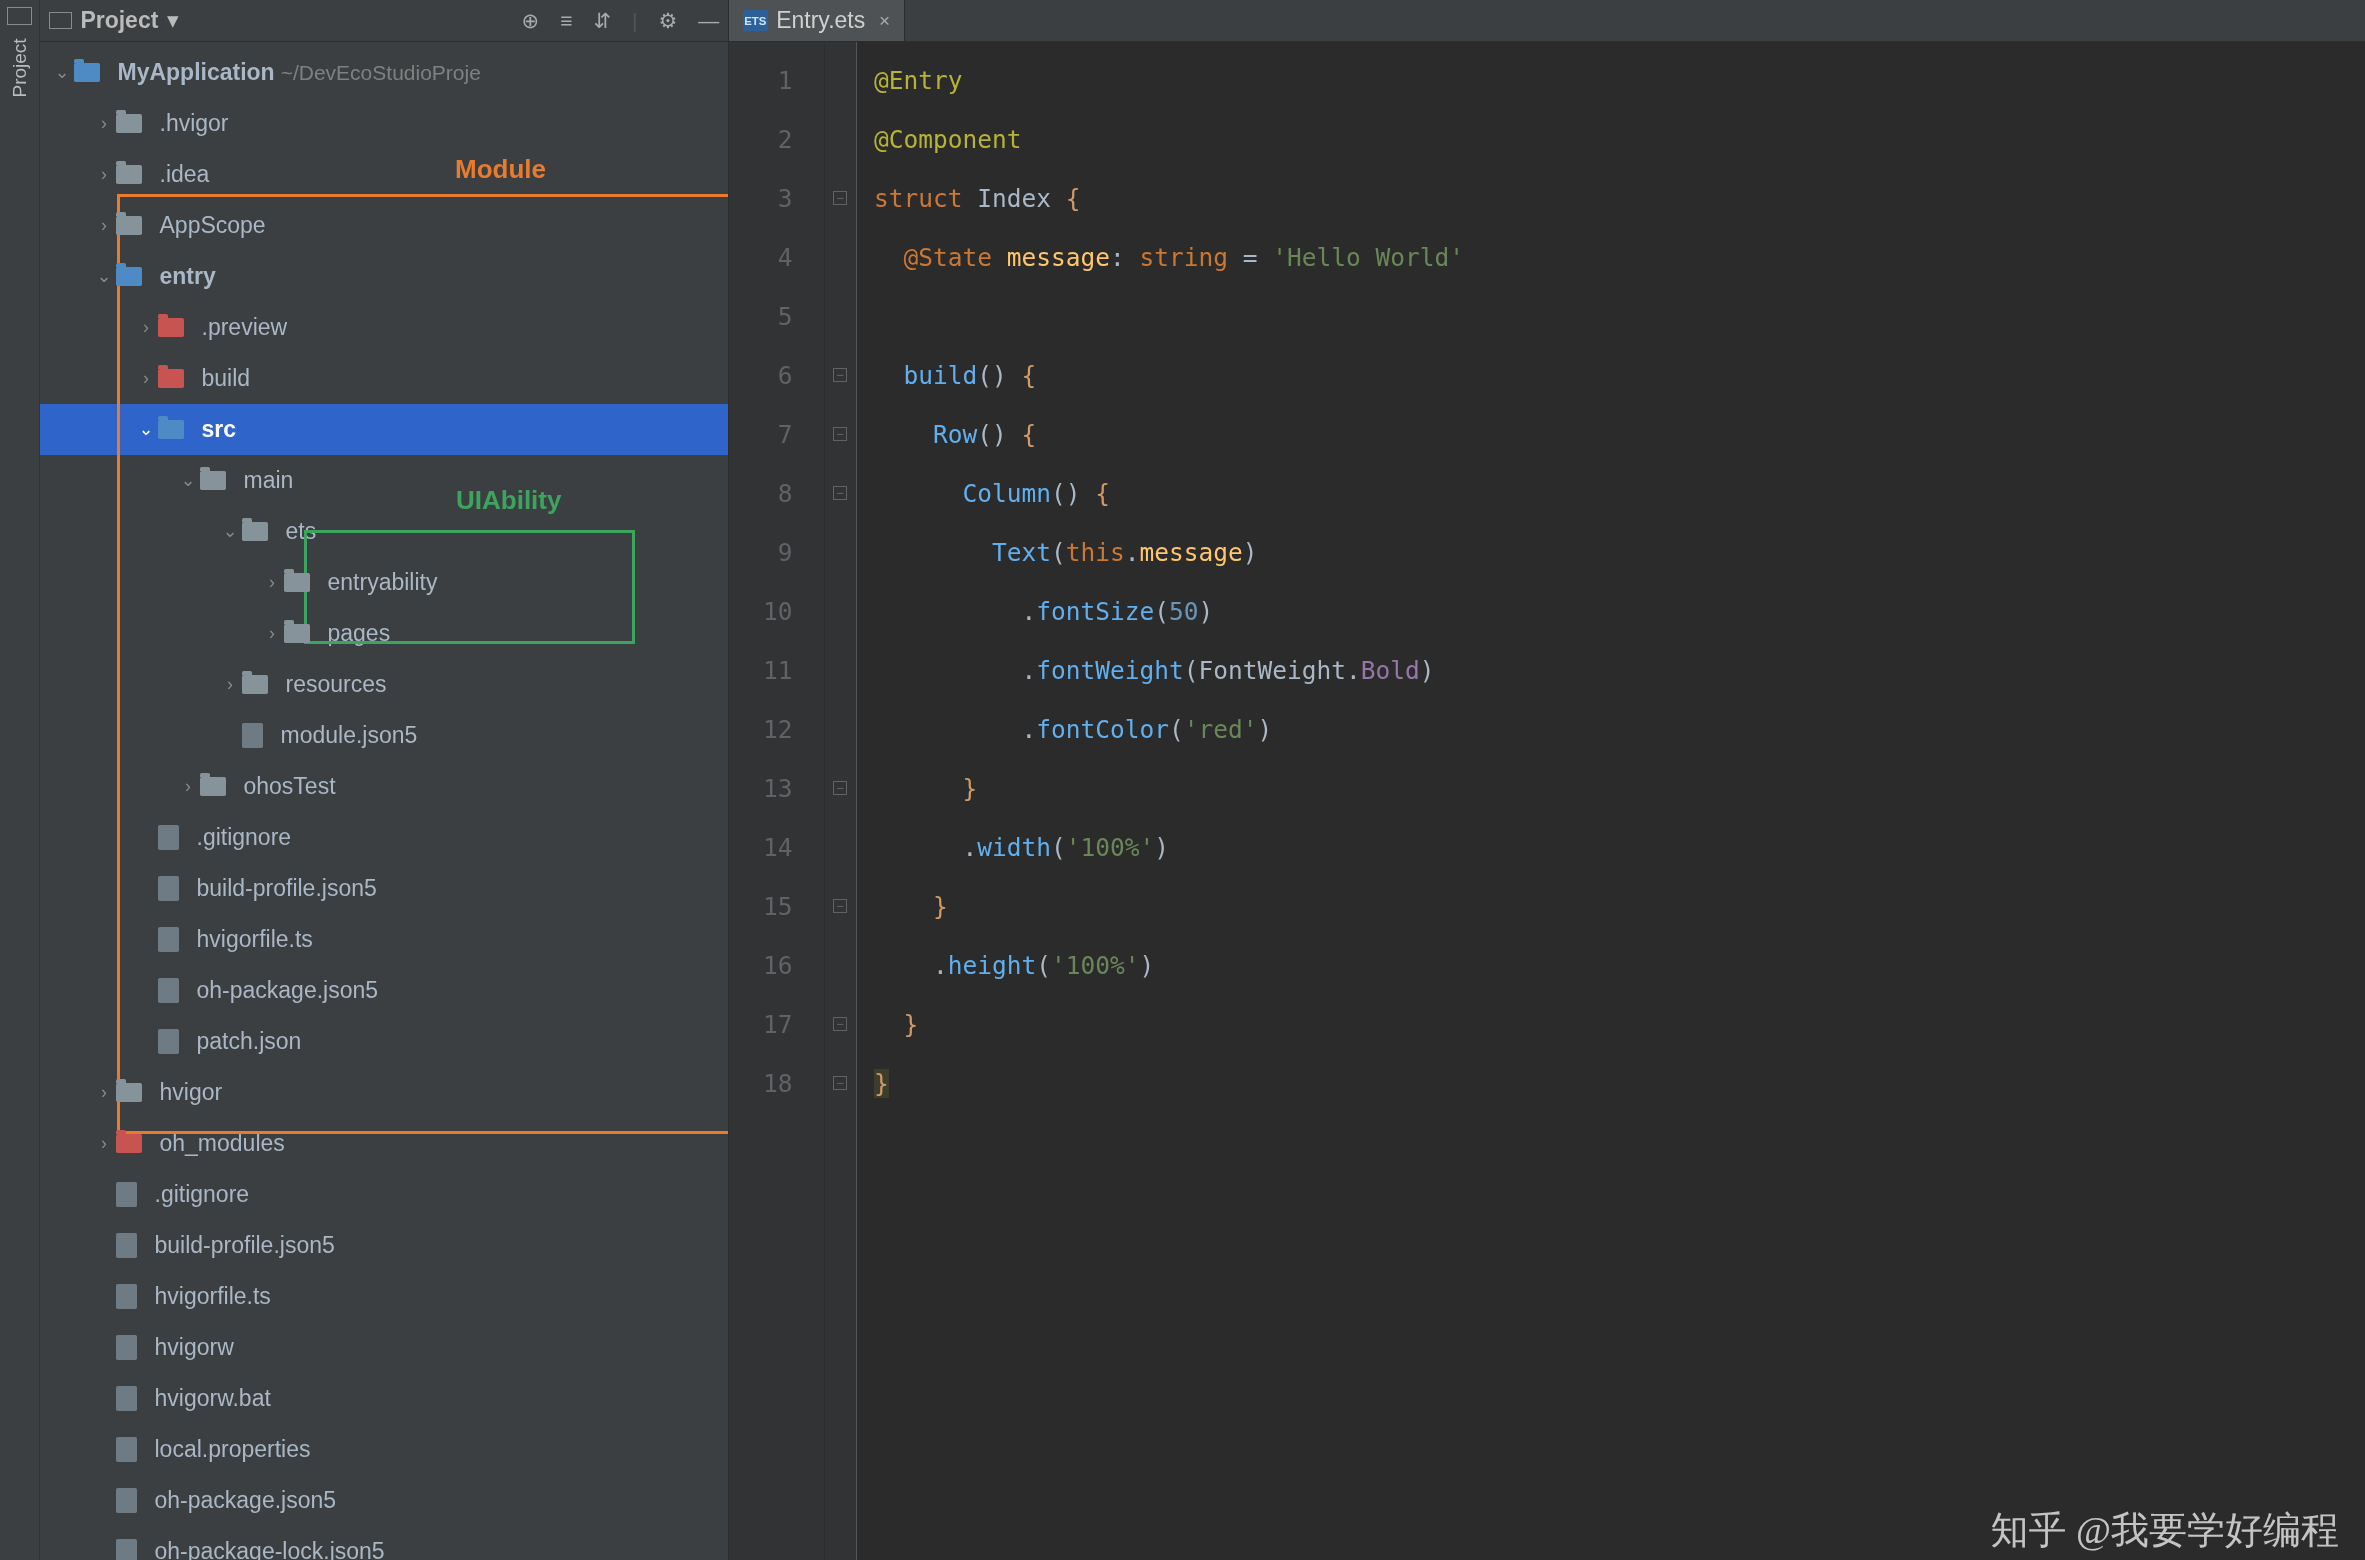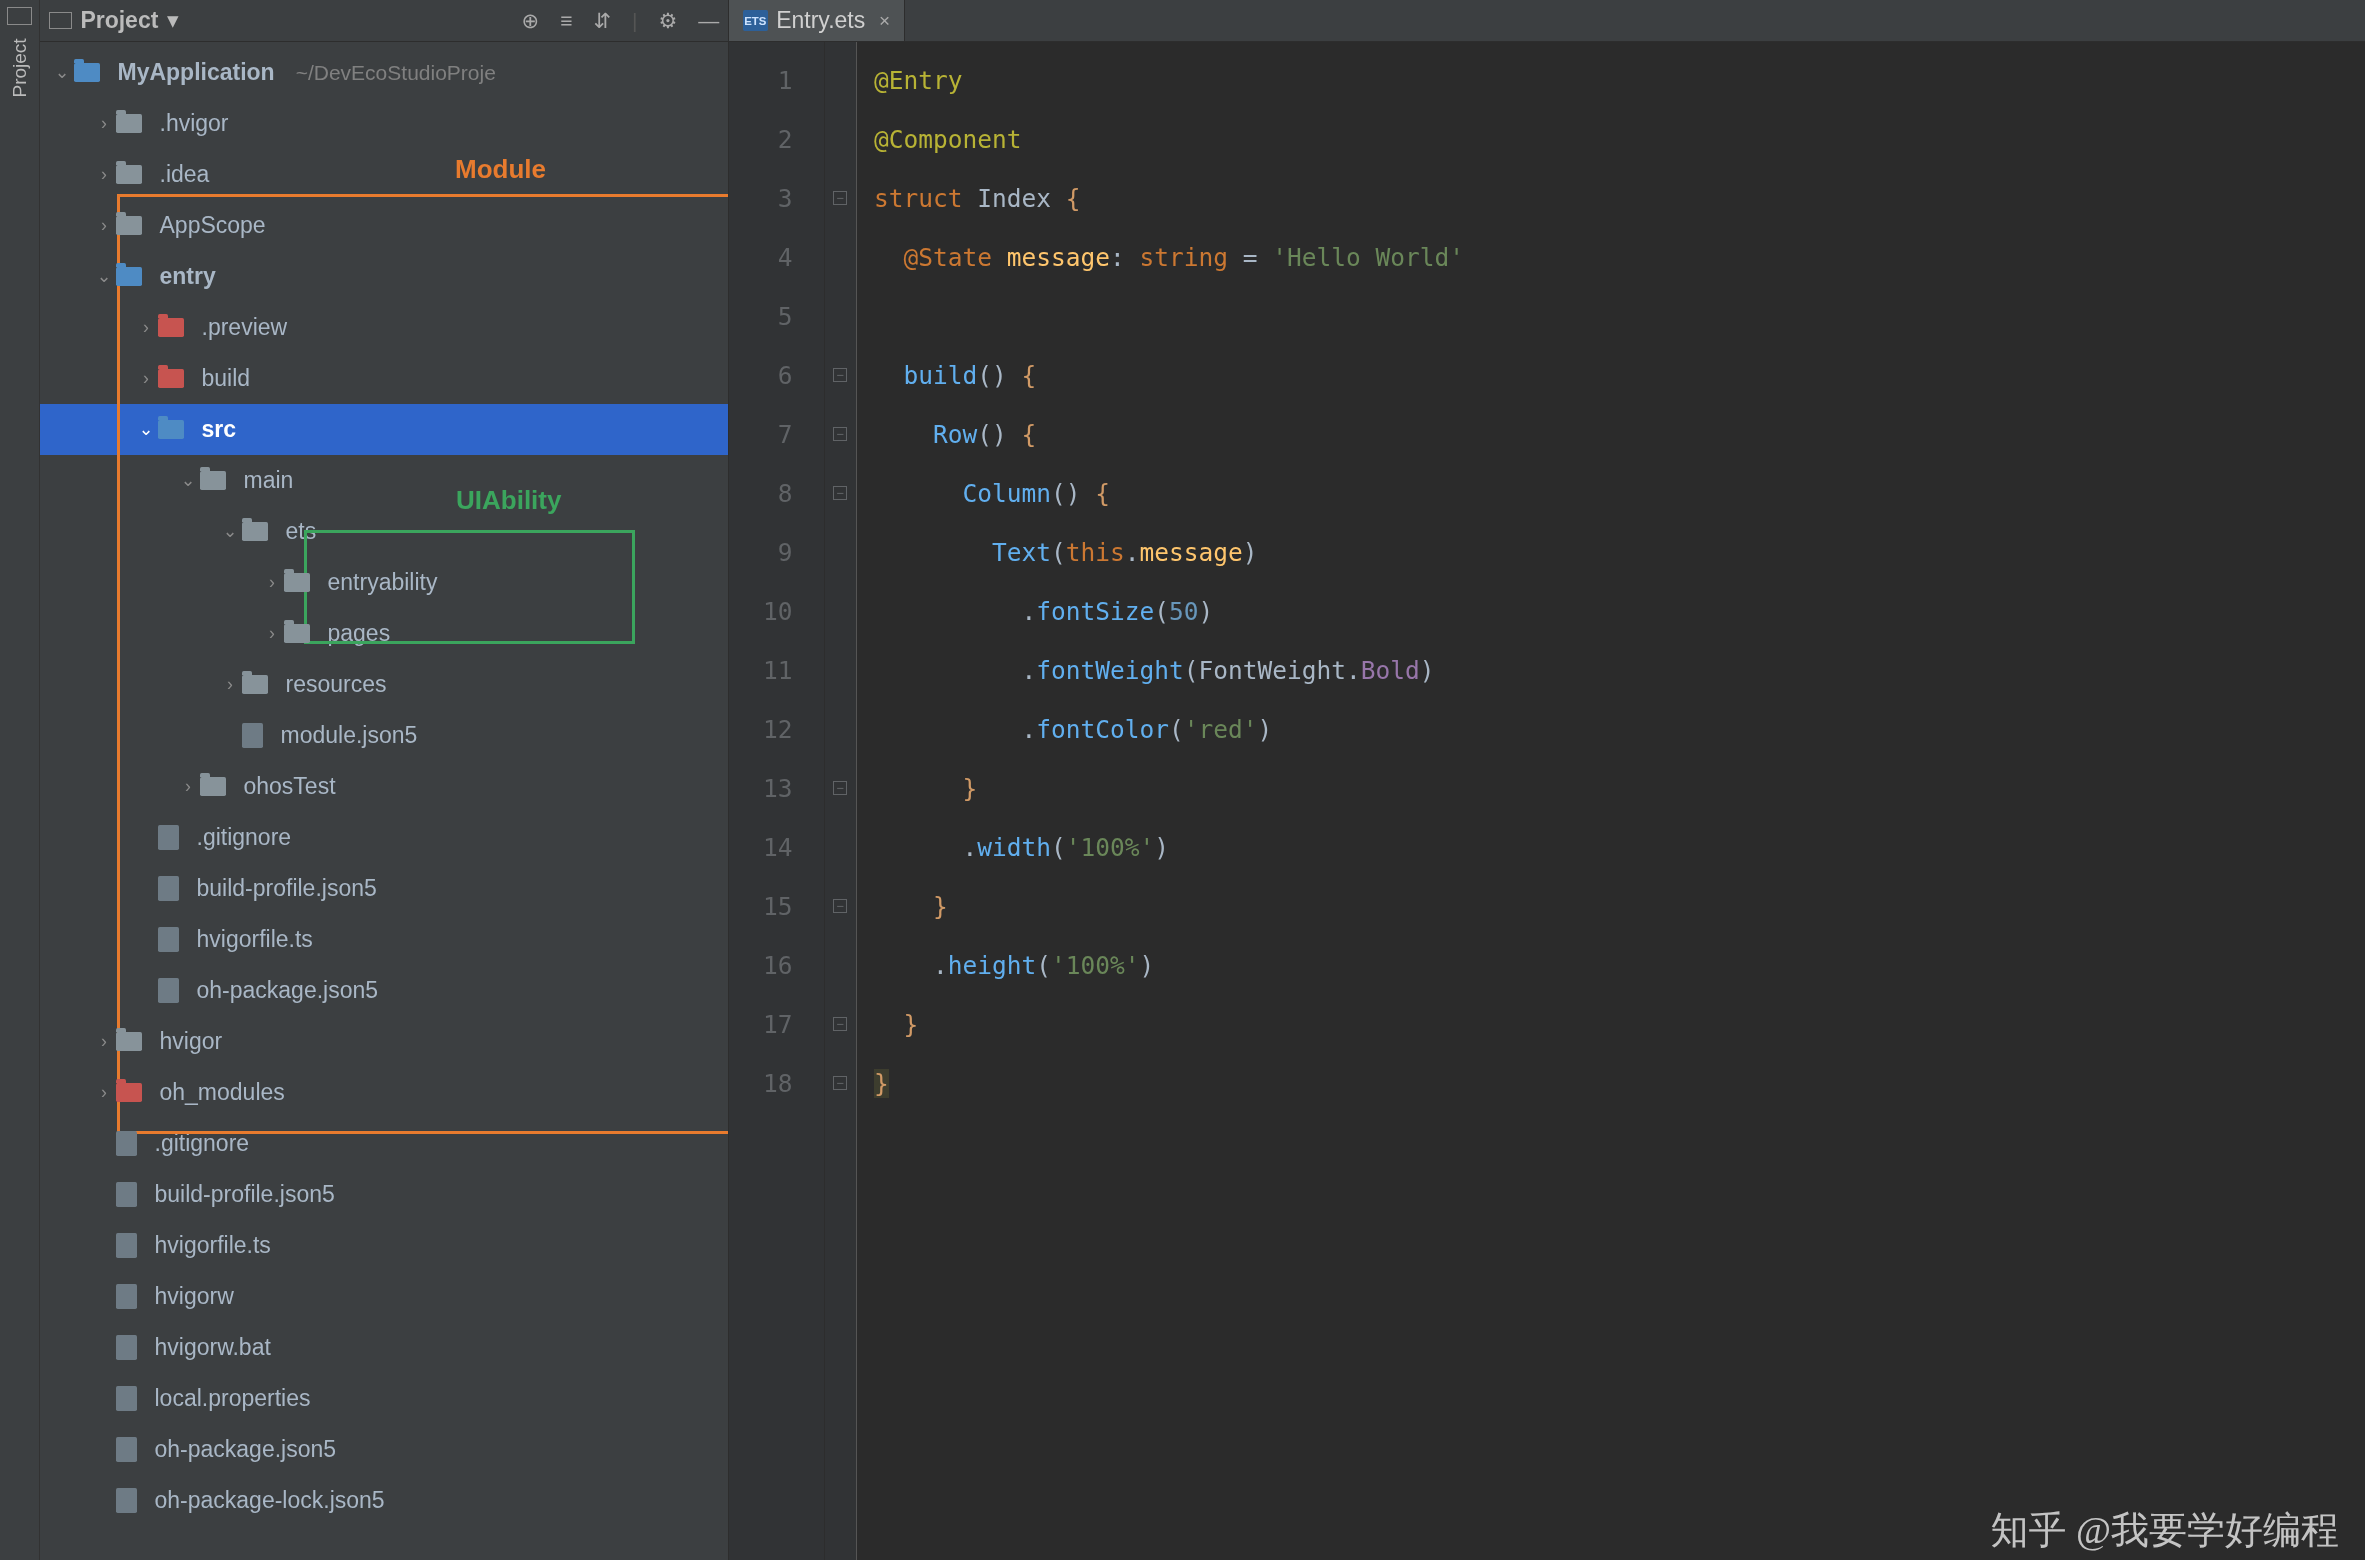--- a/index.html
+++ b/index.html
@@ -15,21 +15,21 @@
 .panel-spacer{flex:1}
 .panel-icons{display:flex;gap:21px;color:#aaaaaa}
 .panel-icons span{cursor:pointer;font-size:21px}
 .tree{flex:1;overflow:auto;padding:5.2px 0;position:relative;user-select:none}
 .row{display:flex;align-items:center;height:51px;padding-left:10.5px;white-space:nowrap;cursor:pointer}
 .row.selected{background:#2f65ca;color:#ffffff}
 .row .arrow{width:23px;text-align:center;color:#8a8a8a;font-size:17.5px}
 .row.selected .arrow{color:#fff}
 .row .spacer{display:inline-block}
 .row .name{margin-left:18px}
-.row .path{color:#808080;margin-left:21px;font-size:21px}
+.row .path{color:#808080;margin-left:6px;font-size:21px}
 .folder-icon{width:26px;height:19px;display:inline-block;position:relative}
 .folder-icon::before{content:"";position:absolute;inset:0;background:var(--fc,#87939a);border-radius:1.7px}
 .folder-icon::after{content:"";position:absolute;top:-4.4px;left:0;width:10.5px;height:4.4px;background:var(--fc,#87939a);border-radius:1.7px 1.7px 0 0}
 .folder-icon.module{--fc:#4e8bc4}
 .folder-icon.src{--fc:#4e8bc4}
 .folder-icon.excluded{--fc:#c75450}
 .folder-icon.gray{--fc:#87939a}
 .file-icon{width:21px;height:24.5px;display:inline-block;background:#6e7b85;border-radius:1.7px;position:relative}
 .annot{position:absolute;border:3.5px solid;pointer-events:none}
 .annot-module{border-color:#e87b2e;left:77px;top:152px;width:647px;height:940px}
@@ -207,20 +207,26 @@
           <span class="file-icon"></span>
           <span class="name">hvigorfile.ts</span>
         </div>
         <div class="row">
           <span class="spacer" style="width: 84px;"></span>
           <span class="arrow"></span>
           <span class="file-icon"></span>
           <span class="name">oh-package.json5</span>
         </div>
         <div class="row">
+          <span class="spacer" style="width: 84px;"></span>
+          <span class="arrow"></span>
+          <span class="file-icon"></span>
+          <span class="name">patch.json</span>
+        </div>
+        <div class="row">
           <span class="spacer" style="width: 42px;"></span>
           <span class="arrow">›</span>
           <span class="folder-icon gray"></span>
           <span class="name">hvigor</span>
         </div>
         <div class="row">
           <span class="spacer" style="width: 42px;"></span>
           <span class="arrow">›</span>
           <span class="folder-icon excluded"></span>
           <span class="name">oh_modules</span>

